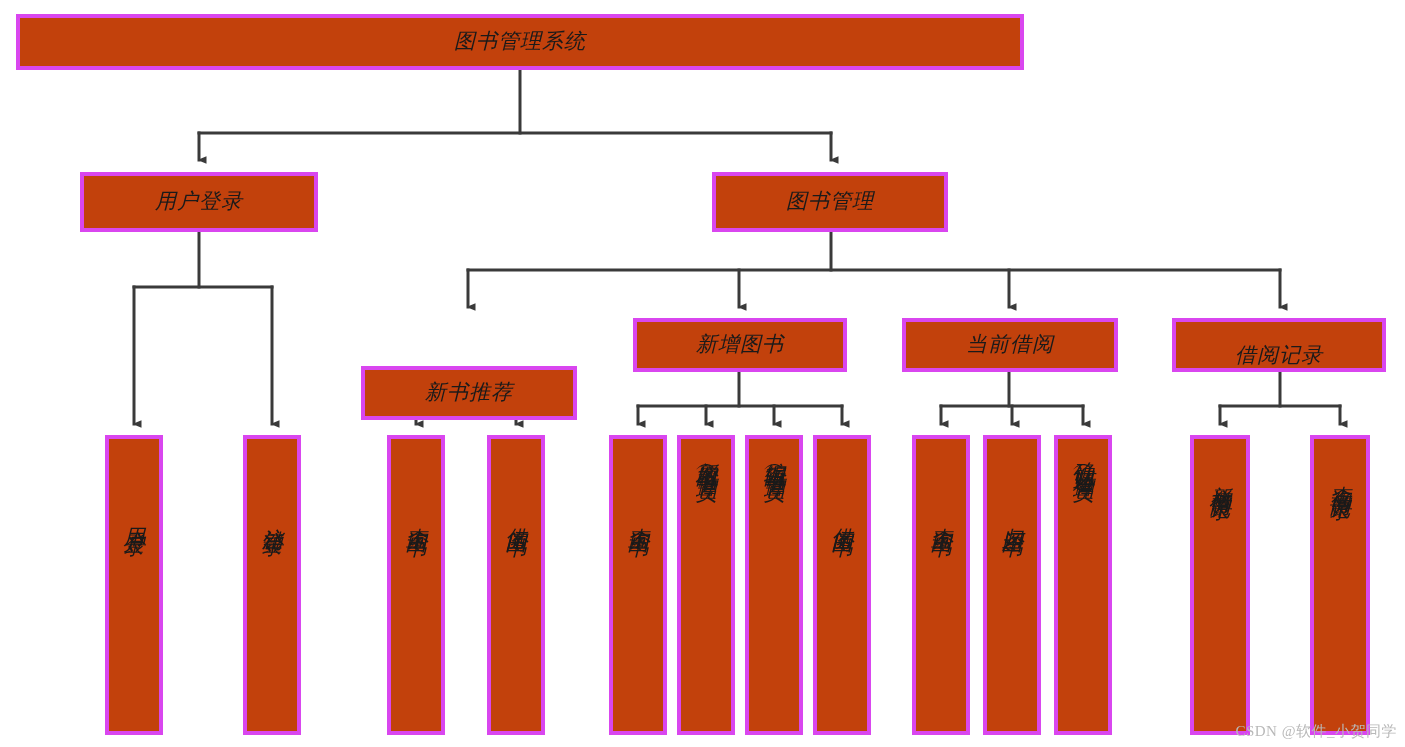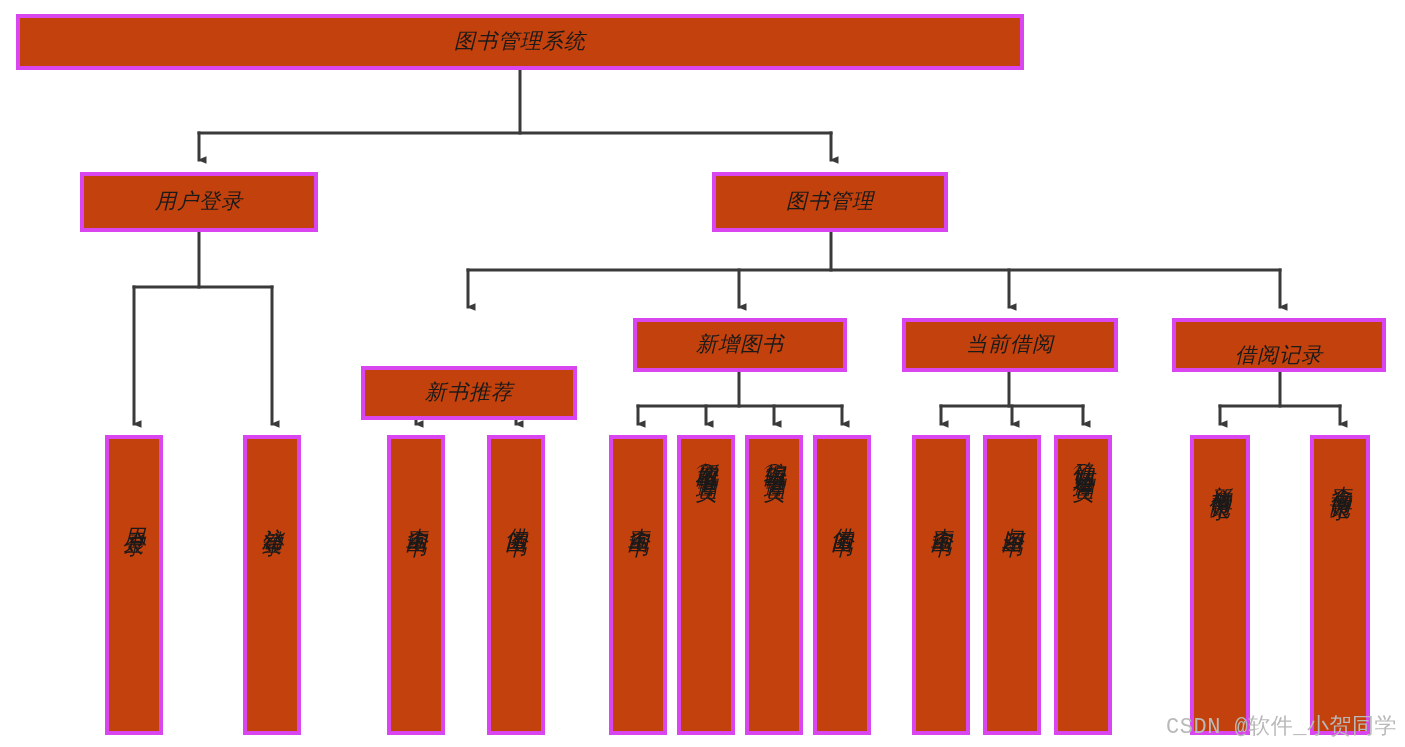--- a/index.html
+++ b/index.html
@@ -59,26 +59,26 @@
     white-space: nowrap;
     text-align: left;
   }
   .node.vert.center .label-v {
     margin-top: 0;
   }
   #watermark {
     position: absolute;
     right: 8px;
     bottom: 6px;
-    font-size: 22px;
+    font-size: 15px;
     color: #b9b9b9;
     letter-spacing: 0.5px;
     z-index: 5;
     white-space: nowrap;
-    font-family: Liberation Mono, monospace;
+    font-family: Liberation Serif, serif;
   }
 </style>
 </head>
 <body>
 
 <div id="canvas">
 
   <svg id="wires" viewBox="0 0 1405 747" xmlns="http://www.w3.org/2000/svg">
     <defs>
       <marker id="arrow" viewBox="0 0 12 12" refX="6" refY="10" markerWidth="9" markerHeight="9" orient="auto-start-reverse" markerUnits="userSpaceOnUse">

